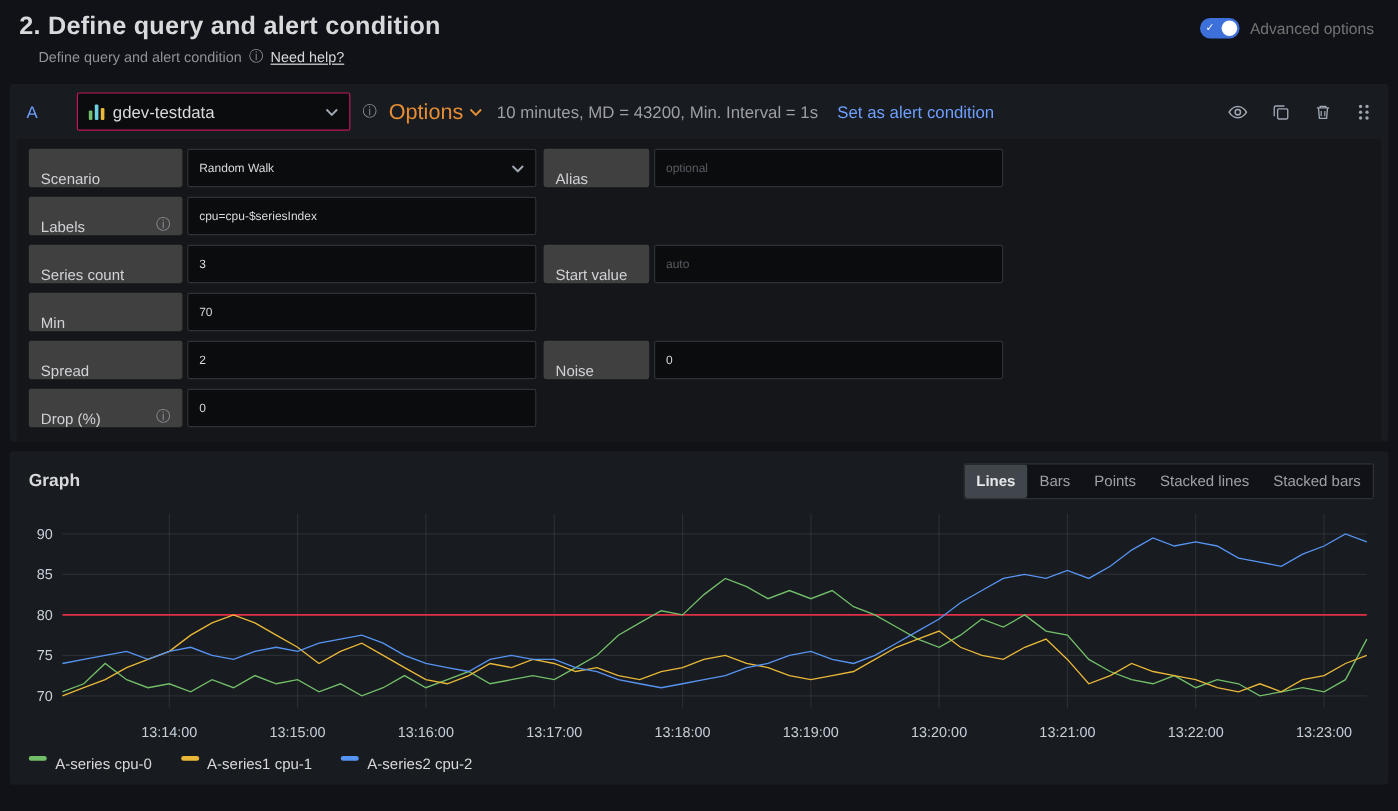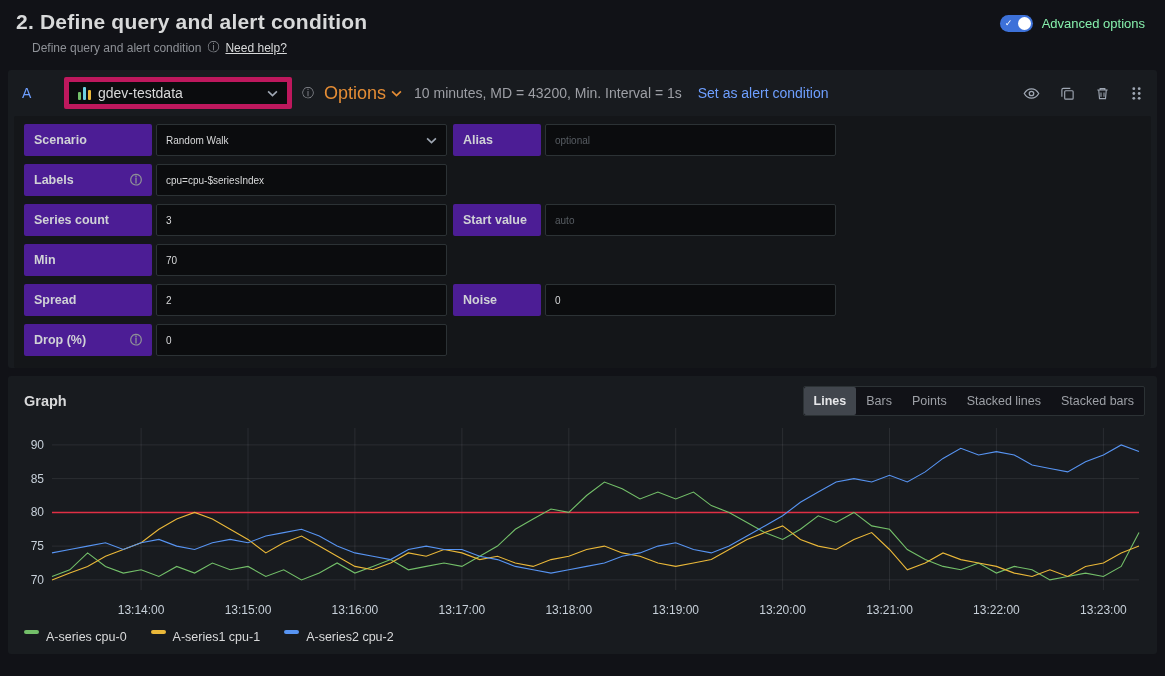--- a/index.html
+++ b/index.html
@@ -6,56 +6,56 @@
   html,body { margin:0; padding:0; }
   body {
     width:1165px; height:676px; overflow:hidden;
     background:#111217; color:#ccccdc;
     font-family:"Liberation Sans", sans-serif; font-size:13px;
   }
   
   .page-header { display:flex; justify-content:space-between; align-items:flex-start; padding:10px 20px 0 16px; }
   .page-title { margin:0; font-size:21px; font-weight:600; color:#d8d9da; letter-spacing:.2px; }
   .advanced-options { display:flex; align-items:center; gap:9px; margin-top:5px; cursor:pointer; }
-  .adv-label { font-size:13px; color:#86efac; }
+  .adv-label { font-size:13px; color:#737373; }
   .toggle { position:relative; width:33px; height:17px; border-radius:9px; background:#3d71d9; display:inline-block; }
   .toggle .knob { position:absolute; right:2px; top:2px; width:13px; height:13px; border-radius:50%; background:#ffffff; }
   .toggle .check { position:absolute; left:5px; top:2px; font-size:9px; line-height:13px; color:#fff; }
   .page-subtitle { padding:5px 32px 6px; color:#8e9197; font-size:12px; display:flex; align-items:center; gap:6px; }
   .info-icon { color:#8e9197; font-size:12px; font-style:normal; cursor:pointer; }
   .need-help { color:#d8d9da; text-decoration:underline; cursor:pointer; }
 
   
   .panel { background:#181b1f; border-radius:3px; margin:8px 8px 0; }
 
   
   .query-header { display:flex; align-items:center; height:46px; padding:0 14px; gap:10px; }
   .ref-id { color:#6e9fff; font-weight:500; font-size:14px; width:18px; margin-right:14px; cursor:pointer; }
   .ds-picker { display:flex; align-items:center; gap:7px; height:32px; width:228px;
-    background:#0b0c0e; border:5px solid #be185d; border-radius:2px; padding:0 9px;
+    background:#0b0c0e; border:1px solid #be185d; border-radius:2px; padding:0 9px;
     color:#d8d9da; font-size:14px; cursor:pointer; }
   .ds-icon { display:inline-flex; align-items:flex-end; gap:2px; height:14px; }
   .ds-icon i { width:3px; display:inline-block; border-radius:1px; }
   .ds-icon .b1 { height:8px;  background:#73bf69; }
   .ds-icon .b2 { height:13px; background:#6ed0e0; }
   .ds-icon .b3 { height:10px; background:#eab839; }
   .chev { margin-left:auto; color:#9fa7b3; display:inline-flex; }
   .options-toggle { display:flex; align-items:center; gap:5px; color:#e58d35; font-size:18px; cursor:pointer; }
   .options-toggle .chev { margin-left:0; color:#e58d35; }
   .query-meta { color:#9d9fa5; font-size:14px; margin-left:2px;text-align:center; }
   .alert-cond { color:#6e9fff; font-size:14px; font-weight:500; margin-left:6px; cursor:pointer; text-decoration:none; }
   .query-actions { margin-left:auto; display:flex; align-items:center; gap:20px; color:#9fa7b3; }
   .query-actions .qicon { display:inline-flex; cursor:pointer; }
 
   .query-body { margin:0 6px 8px; background:#141619; border-radius:2px;
     padding:8px 10px 12px; display:flex; flex-direction:column; gap:8px; }
   .frow { display:flex; gap:6px; }
   .fgroup { display:flex; gap:4px; }
-  .flabel { height:32px; background:#4c1d95; color:#d0d2d6; padding:0 10px; border-radius:2px;
-    font-weight:700; font-size:12.5px; width:128px; display:flex; align-items:center; justify-content:space-between; }
+  .flabel { height:32px; background:#404040; color:#d0d2d6; padding:0 10px; border-radius:2px;
+    font-weight:400; font-size:12.5px; width:128px; display:flex; align-items:flex-end; justify-content:space-between; }
   .flabel.w2 { width:88px; }
   .finput, .fselect { height:32px; width:291px; background:#0b0c0e; border:1px solid #2c3235;
     border-radius:2px; color:#d8d9da; font-size:10px; padding:0 9px; font-family:inherit; }
   .finput::placeholder { color:#585d63; }
   .fselect { display:flex; align-items:center; justify-content:space-between; cursor:pointer; }
 
   
   .graph-header { display:flex; justify-content:space-between; align-items:center; padding:10px 12px 2px 16px; }
   .graph-title { font-weight:600; font-size:14.5px; color:#d8d9da; }
   .radio-group { display:flex; background:#111217; border:1px solid #2c3235; border-radius:2px;

